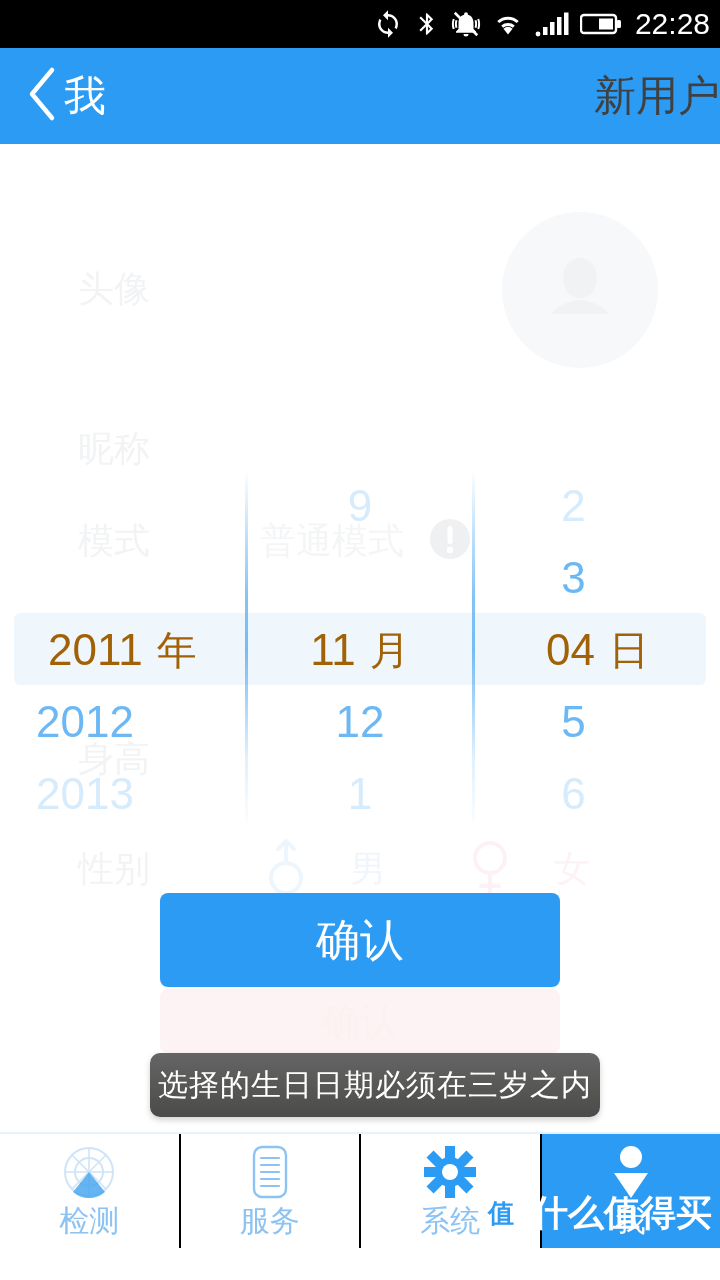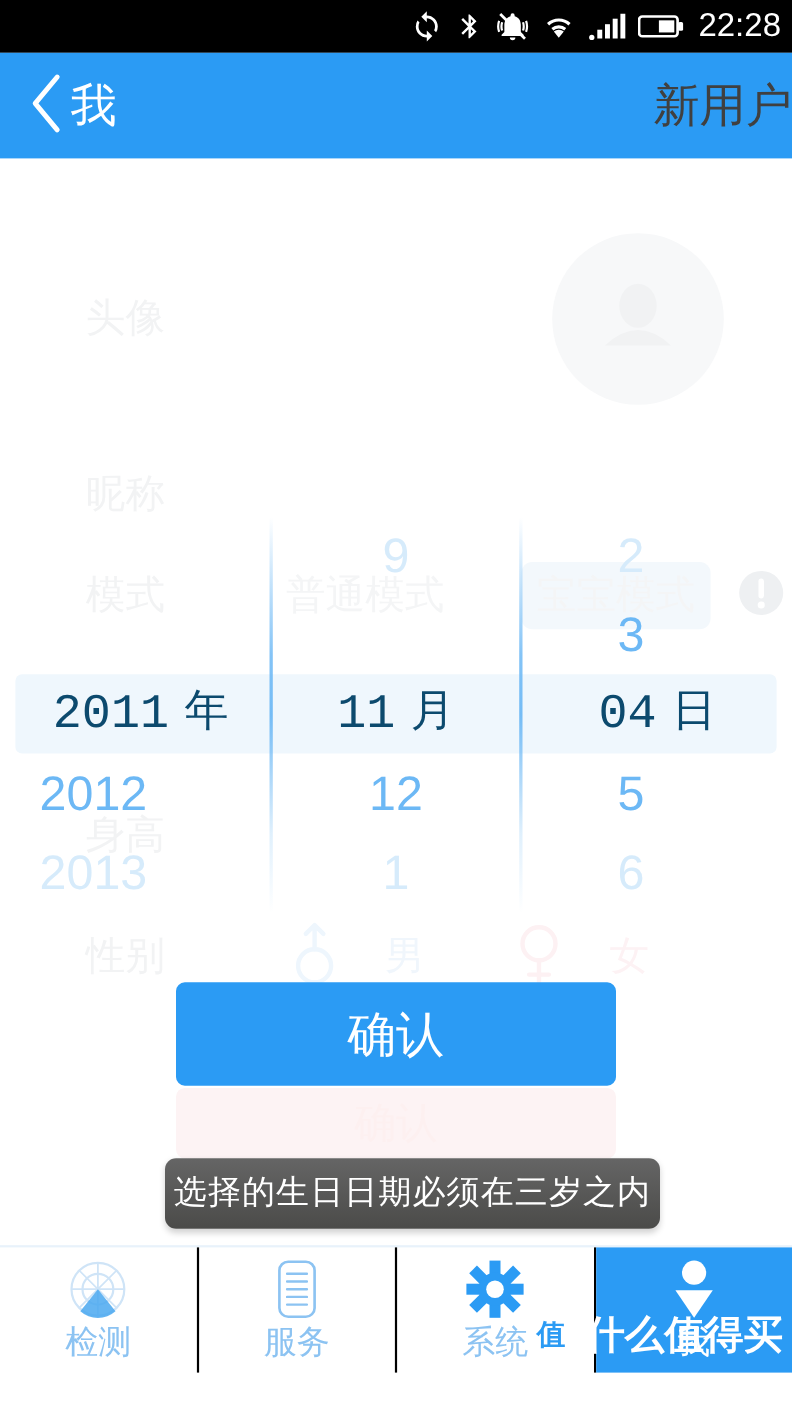--- a/index.html
+++ b/index.html
@@ -81,21 +81,21 @@
   }
   .pitem .pv { font-size:44px; line-height:46px; }
   .pitem .pu { font-size:40px; line-height:46px; }
   .pitem.p0 { top:0px; }
   .pitem.p1 { top:72px; }
   .pitem.p2 { top:144px; }
   .pitem.p3 { top:216px; }
   .pitem.p4 { top:288px; }
   .lv-far { color:#d6ebfb; }
   .lv-near { color:#6cb8f5; }
-  .lv-sel { color:#0c4a6e;font-family:Liberation Mono, monospace; }
+  .lv-sel { color:#a16207; }
   .c-year .pitem { justify-content:flex-start; padding-left:36px; }
   .c-year .pitem.p2 { padding-left:48px; }
   .c-month .pitem { justify-content:center; }
   .c-day .pitem { justify-content:center; padding-right:48px; }
   .c-day .pitem.p2 { padding-right:0px; }
 
   
   .confirm-btn {
     position:absolute; left:160px; top:893px; width:400px; height:94px;
     background:#2b9bf4; border-radius:8px; border:none;
@@ -211,21 +211,20 @@
       </span>
     </div>
 
     <div class="frow row-nick">
       <span class="flabel">昵称</span>
     </div>
 
     <div class="frow row-mode">
       <span class="flabel">模式</span>
       <span class="mode-opt">普通模式</span>
-      <span class="mode-opt sel" style="margin-left:70px;">宝宝模式</span>
       <span style="margin-left:24px;">
         <svg width="44" height="44" viewBox="0 0 44 44">
             <circle cx="22" cy="22" r="20" fill="#eef0f2"></circle>
             <rect x="19.5" y="9" width="5" height="18" rx="2.5" fill="#fff"></rect>
             <circle cx="22" cy="33" r="3.2" fill="#fff"></circle>
           </svg>
       </span>
     </div>
 
     <div class="frow row-height">

